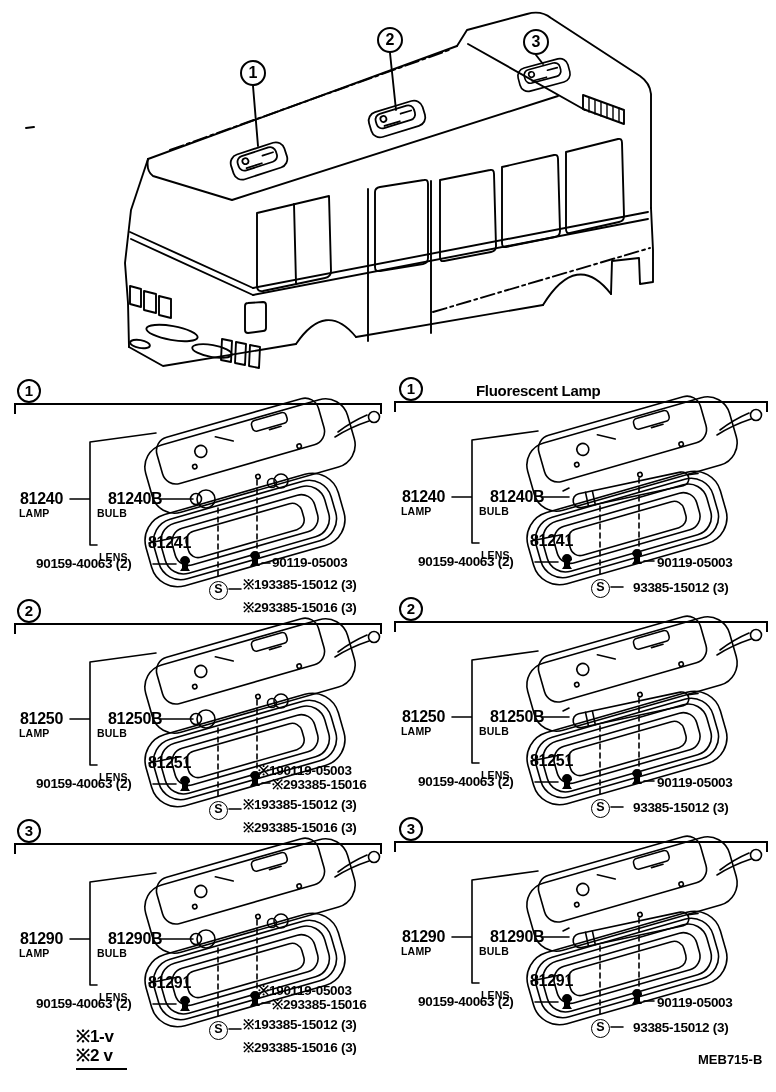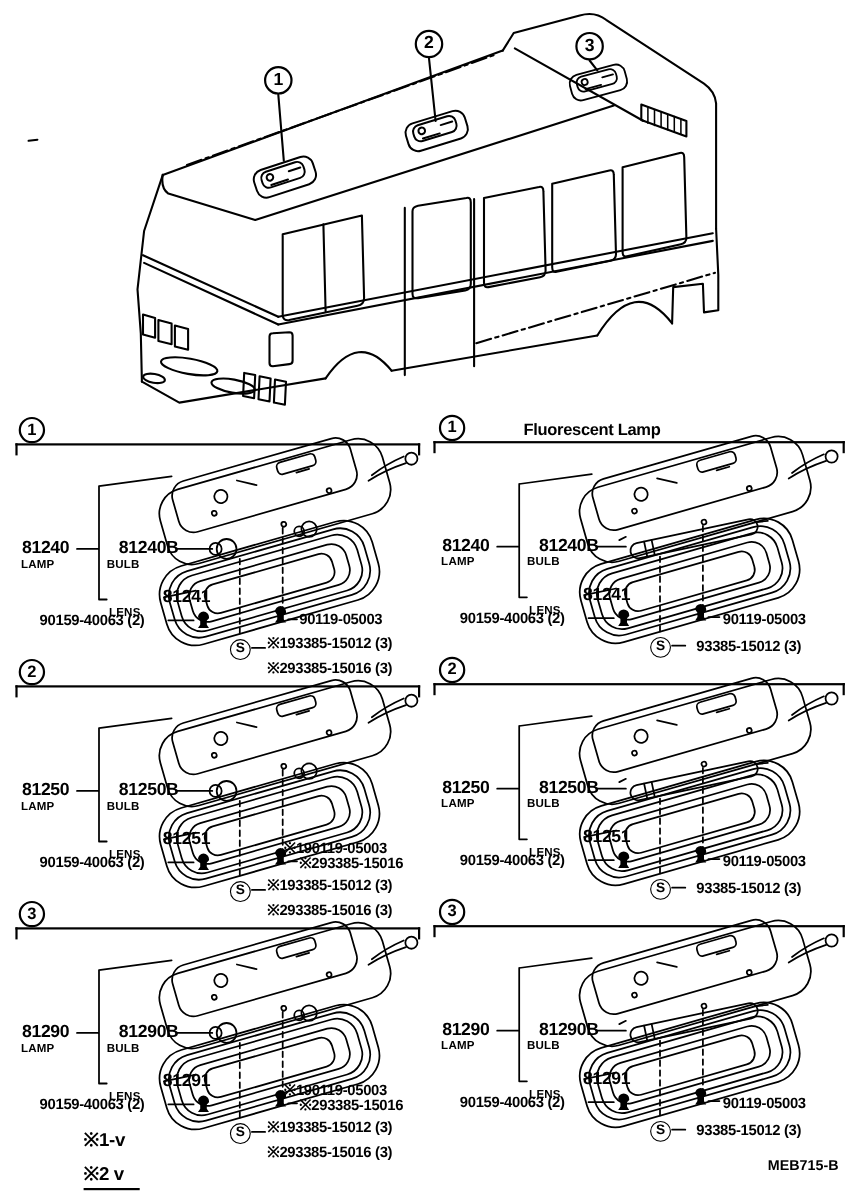--- a/index.html
+++ b/index.html
@@ -37,21 +37,21 @@
   .R .s1{left:243px;top:204px;}
   .R .bolt-main{left:267px;top:179px;}
   
   .p1L{left:8px;top:378px;} .p2L{left:8px;top:598px;} .p3L{left:8px;top:818px;}
   .p1R{left:390px;top:376px;} .p2R{left:390px;top:596px;} .p3R{left:390px;top:816px;}
   .brk{left:6px;top:25px;width:368px;}
   .R .brk{left:4px;width:374px;}
   .header{left:40px;top:6px;margin-left:46px;}
   .numpos{left:9px;top:1px;}
   .foot1{left:76px;top:1024px;font-size:17px;}
-  .foot2{left:76px;top:1043px;font-size:17px;border-bottom:2.5px solid #000;padding:0 14px 2px 0;margin-top:12px;}
+  .foot2{left:76px;top:1043px;font-size:17px;border-bottom:2.5px solid #000;padding:0 14px 2px 0;}
   .code{left:698px;top:1052px;font-size:13px;letter-spacing:0;}
 </style>
 </head>
 <body>
 
 <div id="page">
 
   <svg width="0" height="0" style="position:absolute" aria-hidden="true">
     <defs>
       <g id="rooflamp" stroke="#000" fill="none" stroke-width="1.8" stroke-linejoin="round">

